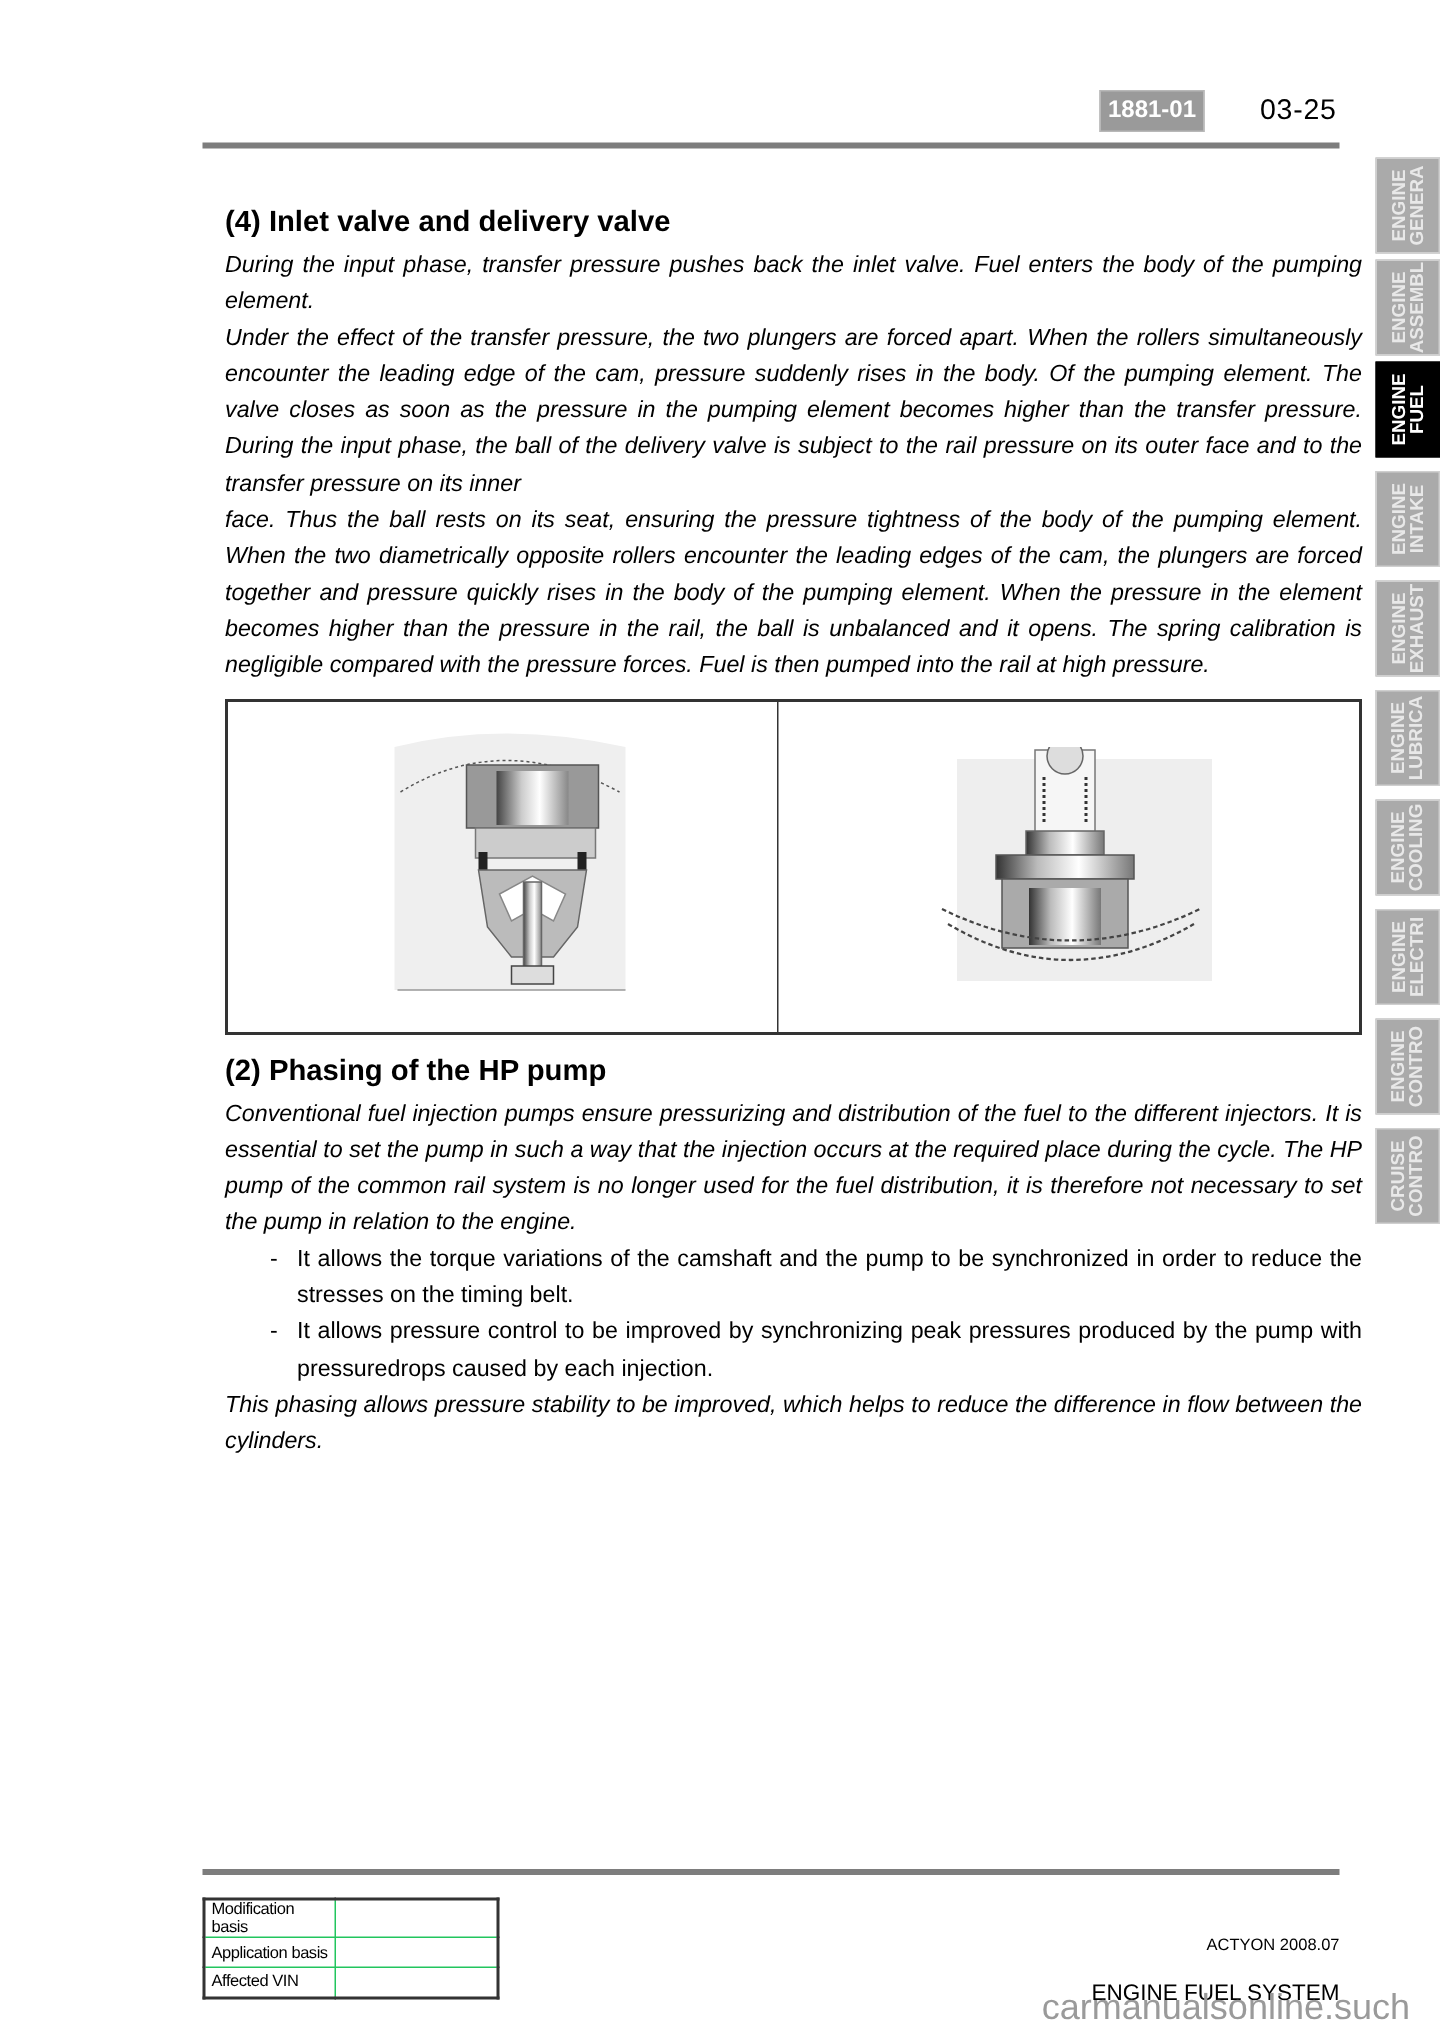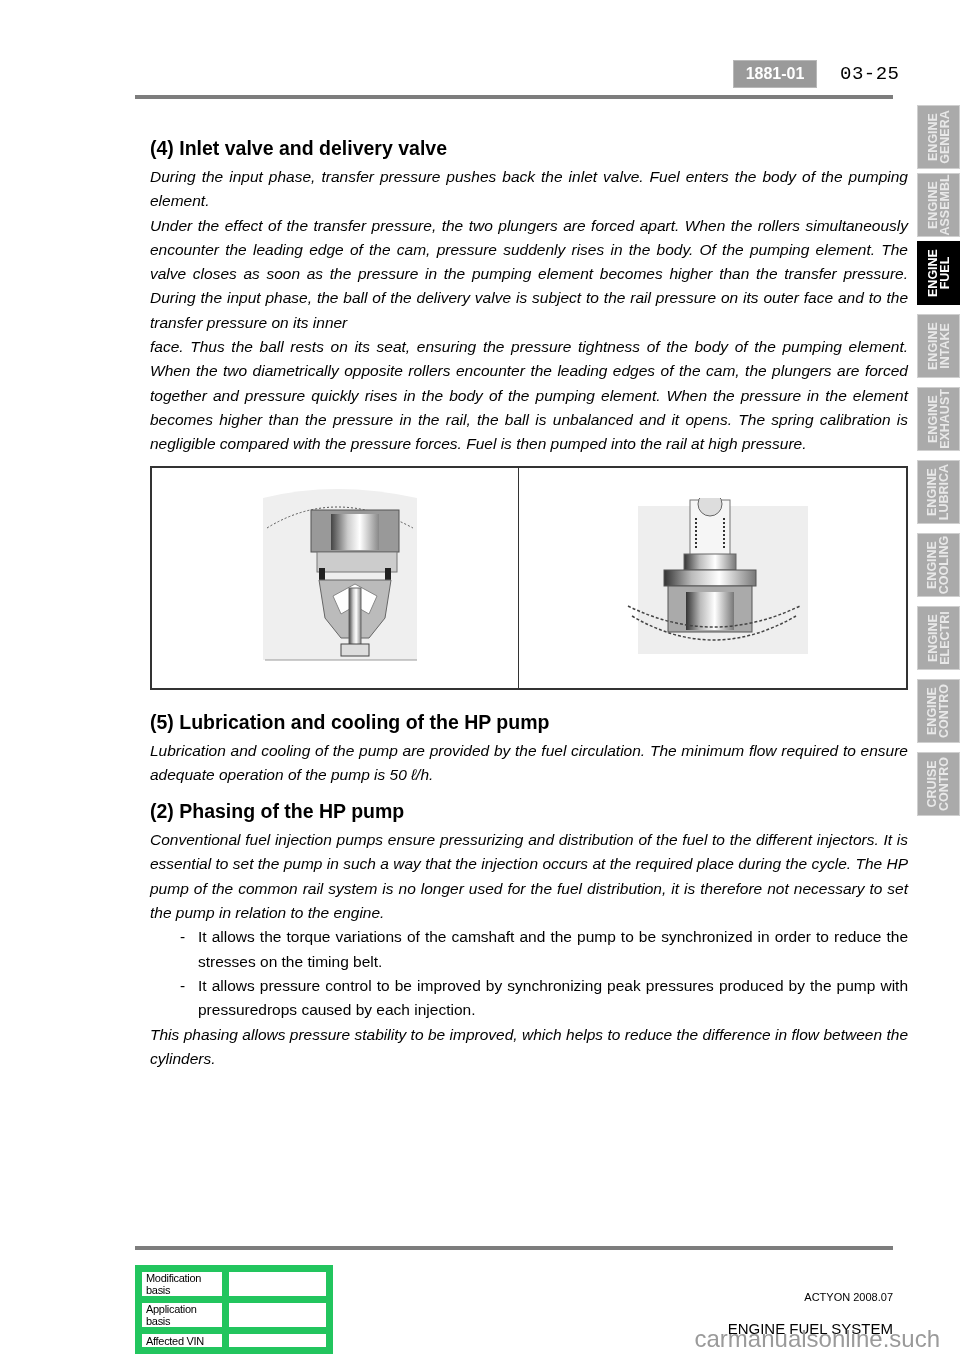--- a/index.html
+++ b/index.html
@@ -1,27 +1,27 @@
 <!DOCTYPE html>
 <html><head>
 <meta charset="utf-8">
 <style>
   * { box-sizing: border-box; margin: 0; padding: 0; }
   html, body { width: 960px; height: 1358px; background: #ffffff; overflow: hidden; }
   body { position: relative; font-family: "Liberation Sans", sans-serif; color: #000; }
 
   .code-badge {
-    position: absolute; left: 733px; top: 60px; width: 84px; height: 28px;
+    position: absolute; left: 733px; top: 60px; width: 70px; height: 28px;
     background: #9a9a9a; border: 1px solid #b8b8b8;
     color: #fff; font-weight: bold; font-size: 16px;
     display: flex; align-items: center; justify-content: center;
   }
   .page-num {
     position: absolute; left: 840px; top: 60px; height: 28px; font-size: 19px;
-    display: flex; align-items: center; letter-spacing: 0.5px; font-family: Liberation Mono, monospace;
+    display: flex; align-items: center; letter-spacing: 0.5px;
   }
   .top-rule { position: absolute; left: 135px; top: 95px; width: 758px; height: 4px; background: #7d7d7d; }
 
   .side-tabs { position: absolute; left: 917px; top: 100px; width: 43px; }
   .side-tab {
     position: absolute; left: 0; width: 43px; height: 64px;
     background: #aaaaaa; border: 1px solid #cfcfcf;
     display: flex; align-items: center; justify-content: center;
     cursor: pointer;
   }
@@ -51,21 +51,21 @@
   .sec6 { margin-top: 10px; }
   .bullet { display: flex; font-size: 15.5px; line-height: 24.3px; padding-left: 30px; }
   .bullet .dash { width: 10px; flex: none; }
   .bullet .txt { flex: 1; text-align: justify; }
 
   .bottom-rule { position: absolute; left: 135px; top: 1246px; width: 758px; height: 4px; background: #7d7d7d; }
   table.footer-table {
     position: absolute; left: 135px; top: 1265px; width: 198px;
     border-collapse: collapse; border: 2px solid #333;
   }
-  table.footer-table td { border: 7px solid #22c55e; height: 20px; font-size: 11px; padding-left: 4px; }
+  table.footer-table td { border: 1px solid #22c55e; height: 20px; font-size: 11px; padding-left: 4px; }
   table.footer-table td.lbl { width: 87px; letter-spacing: -0.3px; }
   .footer-title { position: absolute; right: 67px; top: 1320px; font-size: 15px; }
   .footer-model { position: absolute; right: 67px; top: 1291px; font-size: 11px; }
   .watermark { position: absolute; right: 20px; top: 1325px; font-size: 24px; color: #9a9a9a; }
 </style>
 </head>
 <body>
 
 <div class="code-badge">1881-01</div>
 <div class="page-num">03-25</div>
@@ -167,24 +167,20 @@
           <rect x="50" y="88" width="84" height="46" fill="#aaa" stroke="#555"></rect>
           <rect x="68" y="94" width="48" height="38" fill="url(#mg2)"></rect>
           <path d="M10 108 Q95 150 182 108" fill="none" stroke="#444" stroke-dasharray="3 2" stroke-width="1.5"></path>
           <path d="M14 118 Q95 166 178 118" fill="none" stroke="#444" stroke-dasharray="3 2" stroke-width="1.5"></path>
         </svg>
       </td>
     </tr>
   </tbody>
     </table>
 
-  <div class="sec5">
-    <h2>(5) Lubrication and cooling of the HP pump</h2>
-    <p class="body">Lubrication and cooling of the pump are provided by the fuel circulation. The minimum flow required to ensure adequate operation of the pump is 50 ℓ/h.</p>
-  </div>
 
   <div class="sec6">
     <h2>(2) Phasing of the HP pump</h2>
     <p class="body">Conventional fuel injection pumps ensure pressurizing and distribution of the fuel to the different injectors. It is essential to set the pump in such a way that the injection occurs at the required place during the cycle. The HP pump of the common rail system is no longer used for the fuel distribution, it is therefore not necessary to set the pump in relation to the engine.</p>
     <div class="bullet">
       <span class="dash">-</span>
       <span class="txt" style="padding-left:8px">It allows the torque variations of the camshaft and the pump to be synchronized in order to reduce the stresses on the timing belt.</span>
     </div>
     <div class="bullet">
       <span class="dash">-</span>

